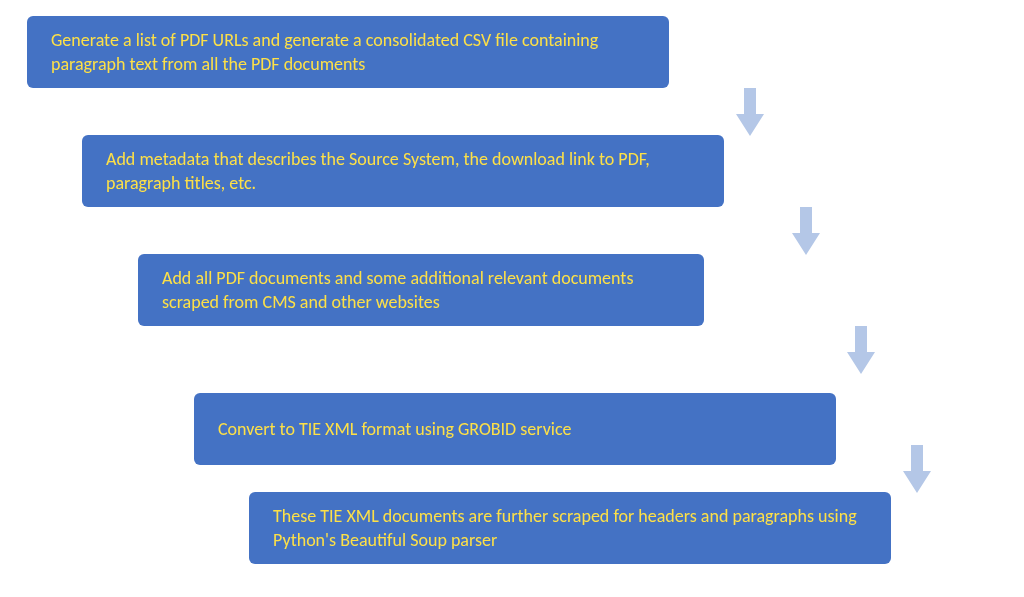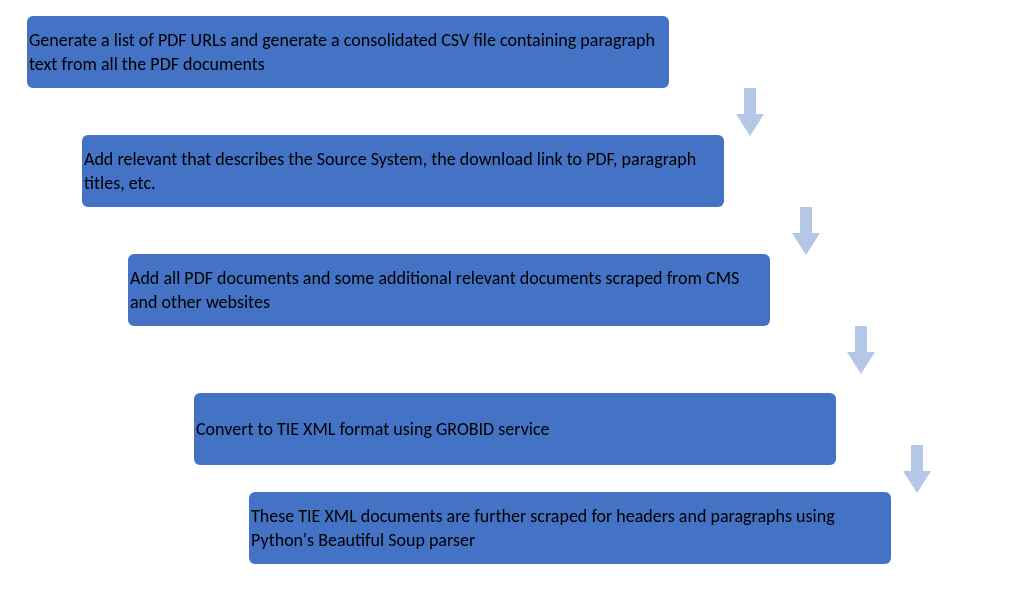--- a/index.html
+++ b/index.html
@@ -7,24 +7,24 @@
     width: 1024px;
     height: 597px;
     background: #ffffff;
     font-family: "Segoe UI", Calibri, Arial, sans-serif;
     position: relative;
     overflow: hidden;
   }
   .step {
     position: absolute;
     background: #4472C4;
-    color: #000000;
+    color: #fde047;
     font-size: 18px;
     line-height: 1.35;
-    padding: 12px 2px;
+    padding: 12px 24px;
     border-radius: 6px;
     display: flex;
     align-items: center;
   }
   .arrow {
     position: absolute;
     width: 28px;
     height: 48px;
   }
   .arrow svg { display: block; }
@@ -36,30 +36,30 @@
   <span>Generate a list of PDF URLs and generate a consolidated CSV file containing paragraph text from all the PDF documents</span>
 </div>
 
 <div class="arrow" style="left:736px; top:88px;">
   <svg width="28" height="48" viewBox="0 0 28 48">
     <path d="M8 0 H20 V26 H28 L14 48 L0 26 H8 Z" fill="#B4C7E7"></path>
   </svg>
 </div>
 
 <div class="step" style="left:82px; top:135px; width:642px; height:72px;">
-  <span>Add relevant that describes the Source System, the download link to PDF, paragraph titles, etc.</span>
+  <span>Add metadata that describes the Source System, the download link to PDF, paragraph titles, etc.</span>
 </div>
 
 <div class="arrow" style="left:792px; top:207px;">
   <svg width="28" height="48" viewBox="0 0 28 48">
     <path d="M8 0 H20 V26 H28 L14 48 L0 26 H8 Z" fill="#B4C7E7"></path>
   </svg>
 </div>
 
-<div class="step" style="left:128px; top:254px; width:642px; height:72px;">
+<div class="step" style="left:138px; top:254px; width:566px; height:72px;">
   <span>Add all PDF documents and some additional relevant documents scraped from CMS and other websites</span>
 </div>
 
 <div class="arrow" style="left:847px; top:326px;">
   <svg width="28" height="48" viewBox="0 0 28 48">
     <path d="M8 0 H20 V26 H28 L14 48 L0 26 H8 Z" fill="#B4C7E7"></path>
   </svg>
 </div>
 
 <div class="step" style="left:194px; top:373px; width:642px; height:72px;margin-top:20px;">

